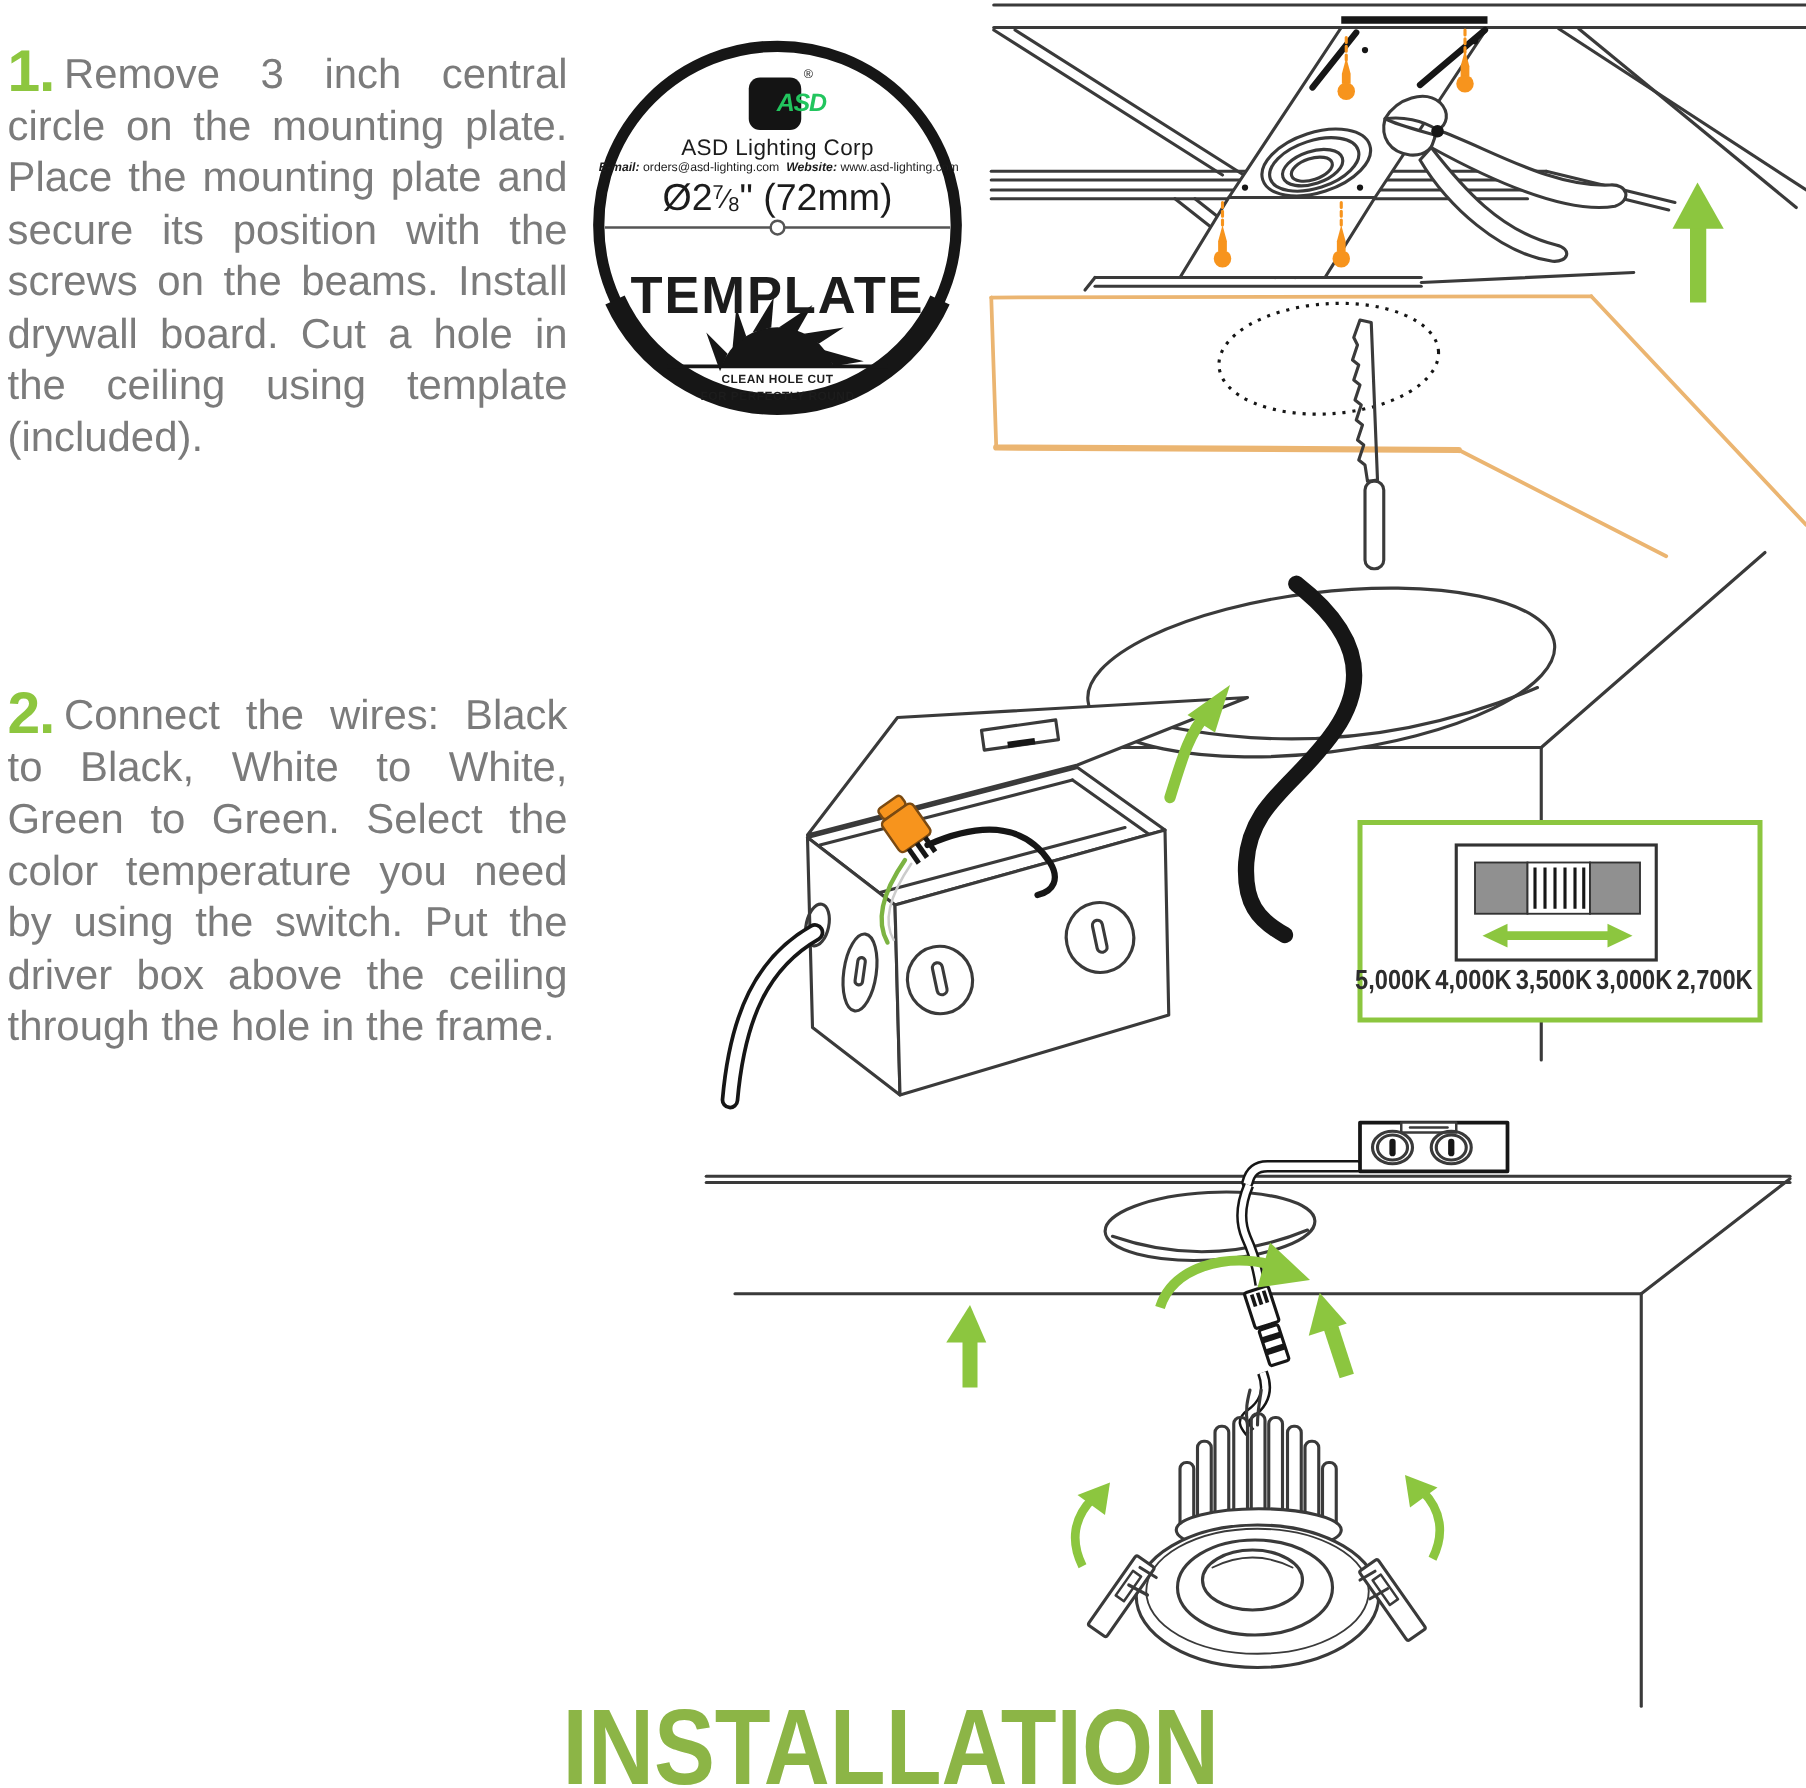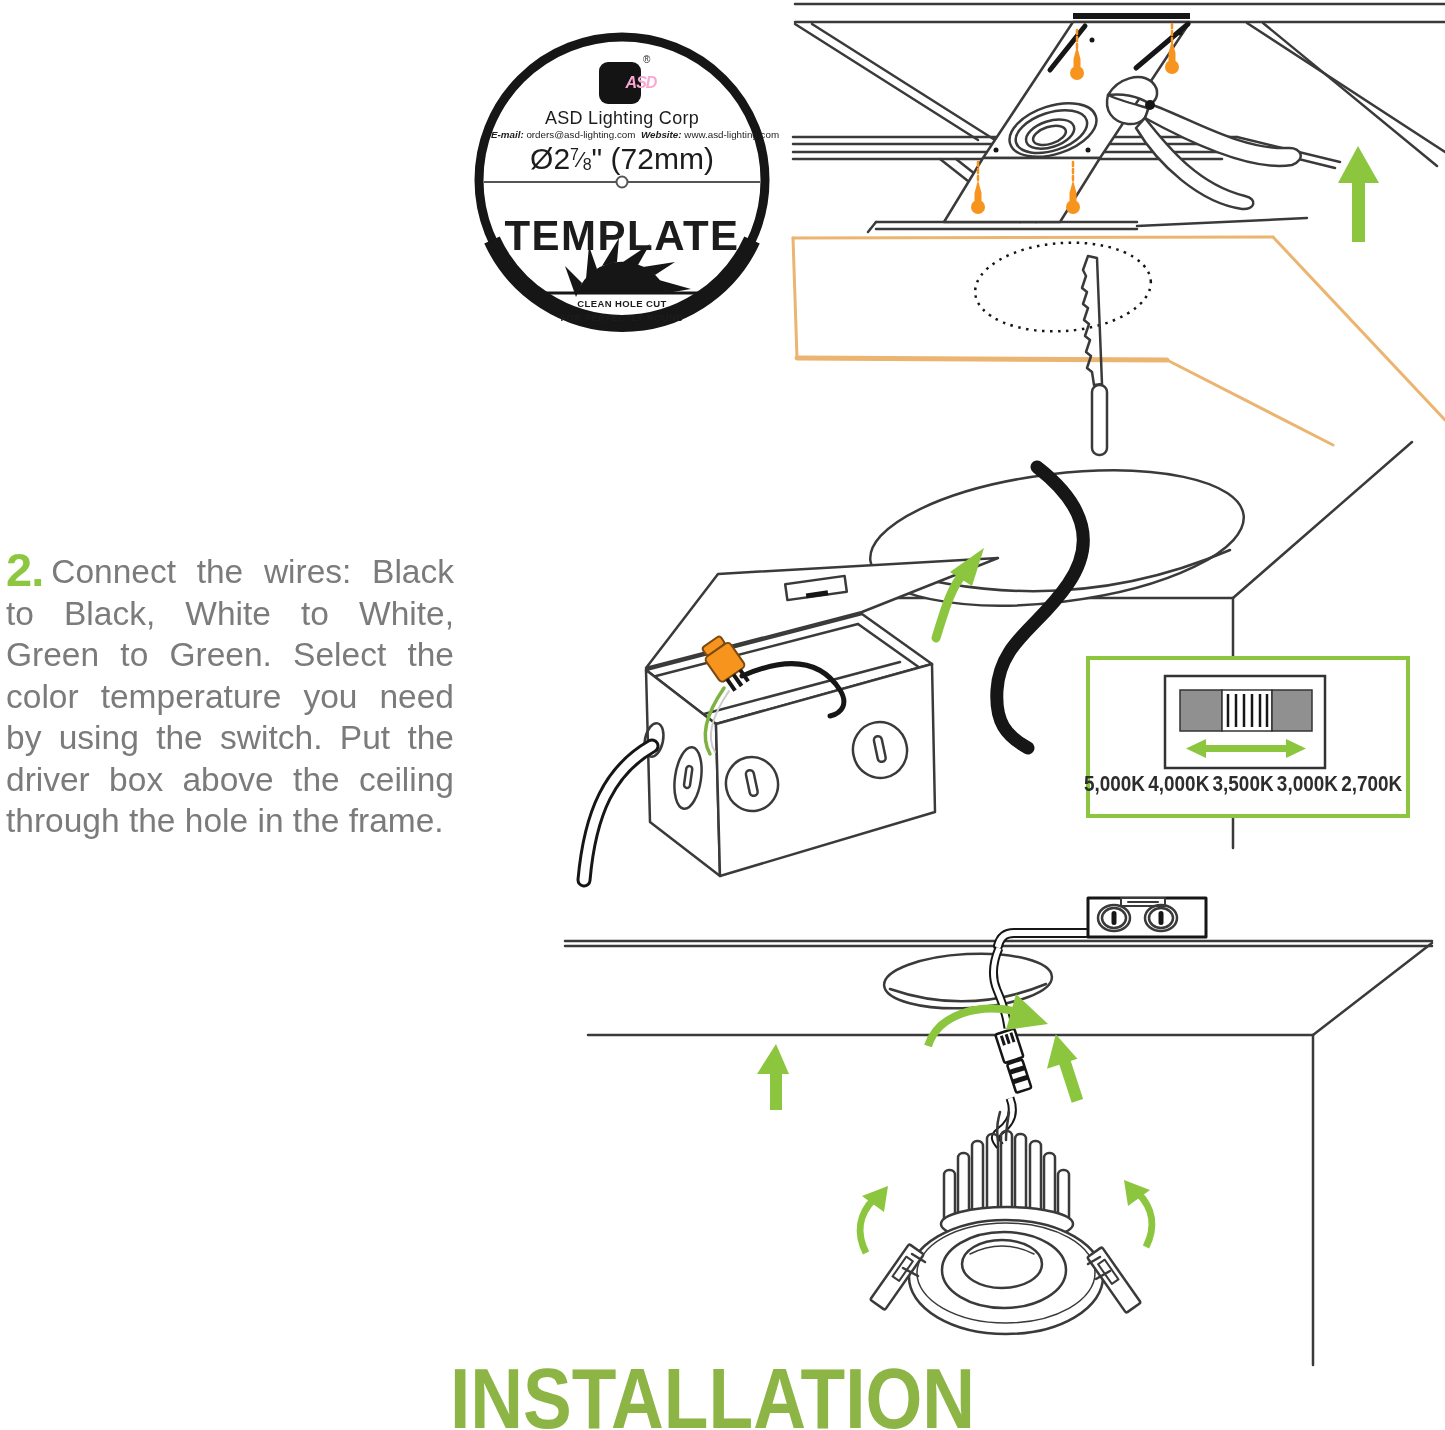--- a/index.html
+++ b/index.html
@@ -11,32 +11,32 @@
   
   .step{position:absolute;left:6px;width:448px;text-align:justify;
         color:#7b7b7b;font-size:33.5px;line-height:41.5px;}
   .step-num{font-size:47px;font-weight:bold;color:#8DC63F;letter-spacing:-1px;
         vertical-align:-3px;padding-right:8px;}
   #step-1{top:36px;} #step-2{top:549px;} #step-3{top:1033px;}
 
   
   .tpl-text{position:absolute;left:479px;width:286px;text-align:center;color:#1c1c1c;}
   .tpl-company{top:108px;font-size:18px;letter-spacing:.3px;}
-  .tpl-contact{top:129px;font-size:9.8px;white-space:nowrap;margin-left:12px;}
+  .tpl-contact{top:129px;font-size:9.8px;white-space:nowrap;}
   .tpl-contact .lbl{font-weight:bold;font-style:italic;}
   .tpl-dia{top:142px;font-size:30px;}
   .fr-n{font-size:16px;vertical-align:9px;}
   .fr-s{font-size:22px;vertical-align:2px;}
   .fr-d{font-size:16px;vertical-align:-1px;}
   .tpl-title{top:212px;font-size:42px;font-weight:800;letter-spacing:1.5px;}
   .tpl-tag1{top:312px;font-size:9.5px;font-weight:bold;letter-spacing:.4px;}
   .tpl-tag2{top:298px;font-size:9.5px;font-weight:bold;letter-spacing:.4px;}
   .asd-logo{position:absolute;left:599px;top:62px;width:42px;height:42px;background:#141414;
         border-radius:9px;display:flex;align-items:center;justify-content:center;}
-  .asd-logo span{color:#f9a8d4;font-weight:bold;font-style:italic;font-size:16px;letter-spacing:-1px;padding-left:42px;}
+  .asd-logo span{color:#22c55e;font-weight:bold;font-style:italic;font-size:20px;letter-spacing:-1px;padding-left:42px;}
   .reg-mark{position:absolute;left:643px;top:54px;font-size:10px;color:#1c1c1c;}
 
   
   .cct-labels{position:absolute;left:1084px;top:771px;width:370px;display:flex;
         justify-content:space-between;transform:scaleX(.86);transform-origin:left center;
         font-size:22px;font-weight:bold;color:#2d2d2d;}
 
   
   .footer-title{position:absolute;left:450px;top:1349px;font-size:86px;font-weight:bold;
         color:#8CB546;transform:scaleX(.85);transform-origin:left top;letter-spacing:0;}
@@ -308,20 +308,23 @@
     <g>
       <path d="M866,1253 C856,1233 859,1214 874,1199" stroke="#8CC63F" stroke-width="7" fill="none"></path>
       <polygon points="862,1196 888,1186 884,1212" fill="#8CC63F"></polygon>
     </g>
     <g>
       <path d="M1146,1247 C1156,1227 1153,1208 1138,1193" stroke="#8CC63F" stroke-width="7" fill="none"></path>
       <polygon points="1124,1180 1150,1190 1128,1206" fill="#8CC63F"></polygon>
     </g>
   </svg>
 
+  <div class="step" id="step-1">
+    <span class="step-num">1.</span><span>Remove 3 inch central circle on the mounting plate. Place the mounting plate and secure its position with the screws on the beams. Install drywall board. Cut a hole in the ceiling using template (included).</span>
+  </div>
   <div class="step" id="step-2">
     <span class="step-num">2.</span><span>Connect the wires: Black to Black, White to White, Green to Green. Select the color temperature you need by using the switch. Put the driver box above the ceiling through the hole in the frame.</span>
   </div>
 
   <div class="asd-logo">
     <span>ASD</span>
   </div>
   <div class="reg-mark">®</div>
 
   <div class="tpl-text tpl-company">ASD Lighting Corp</div>

